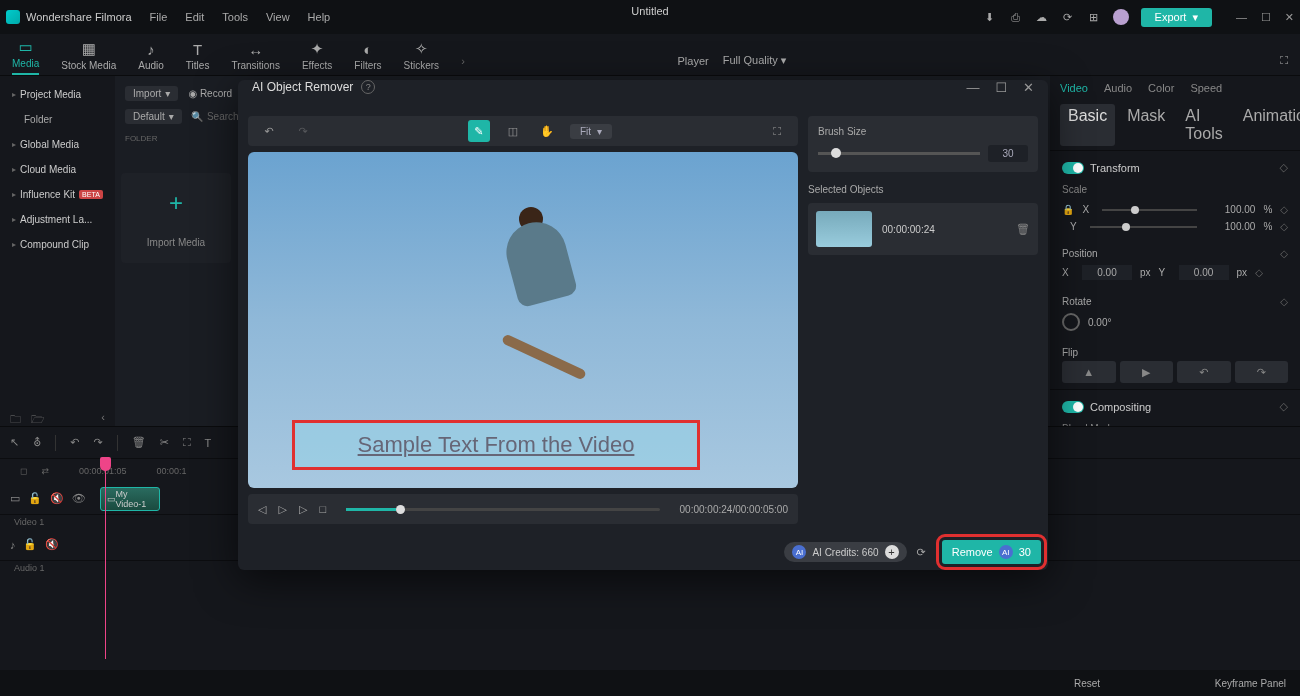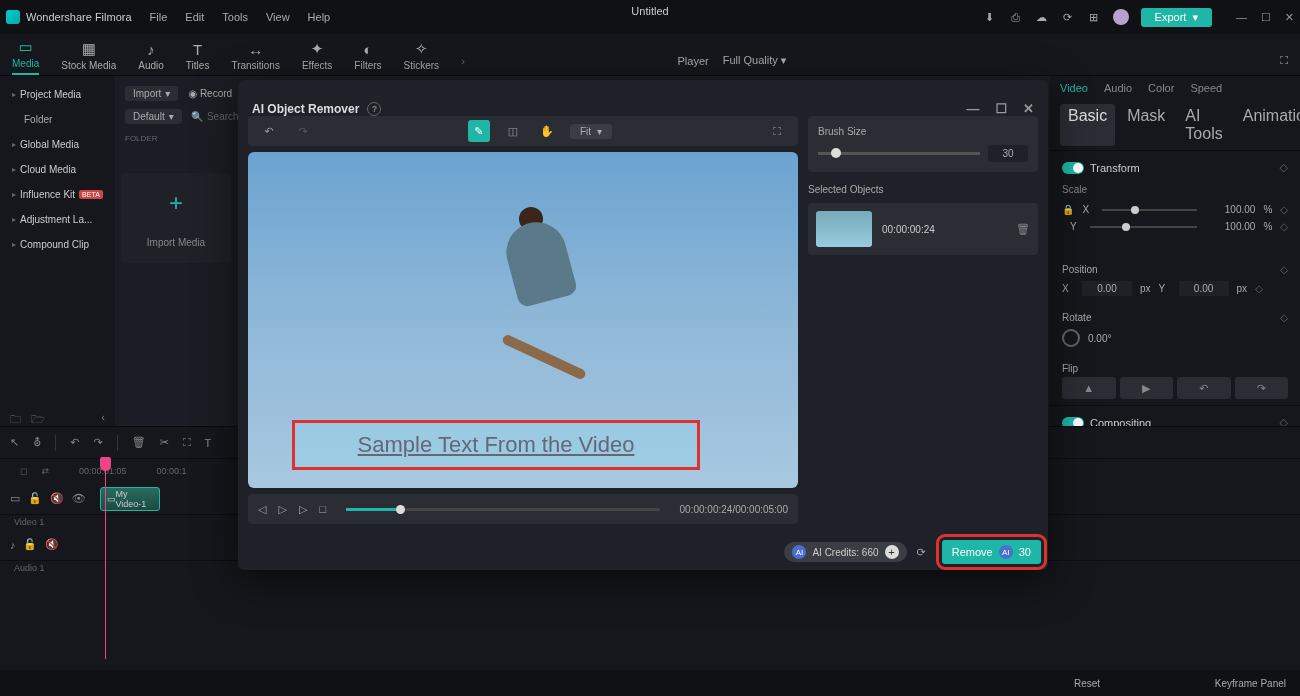--- a/index.html
+++ b/index.html
@@ -66,21 +66,21 @@
 .tl-ruler{height:24px;position:relative;padding-left:100px;color:#666;font-size:9px;display:flex;gap:30px;align-items:center}
 .playhead{position:absolute;left:105px;top:0;width:1px;height:200px;background:#e48;z-index:5}
 .playhead::before{content:'';position:absolute;top:-2px;left:-5px;width:11px;height:14px;background:#e48;border-radius:2px 2px 5px 5px}
 .track{height:32px;display:flex;align-items:center;border-bottom:1px solid #0c0d10}
 .track-head{width:100px;display:flex;align-items:center;gap:8px;padding:0 10px;color:#888}
 .track-head .ic{font-size:11px}
 .clip{height:24px;background:linear-gradient(#2a6b5f,#1a4b3f);border:1px solid #1fb6a7;border-radius:3px;padding:0 6px;display:flex;align-items:center;color:#ccc;font-size:9px;width:60px}
 
 
 .modal{position:absolute;left:238px;top:80px;width:810px;height:490px;background:#1e2127;border-radius:6px;box-shadow:0 10px 40px rgba(0,0,0,0.6);display:flex;flex-direction:column;z-index:100}
-.mod-title{height:36px;display:flex;align-items:flex-end;padding:0 14px;color:#ddd;font-size:12px;font-weight:700}
+.mod-title{height:36px;display:flex;align-items:flex-start;padding:0 14px;color:#ddd;font-size:12px;font-weight:400}
 .mod-title .help{width:14px;height:14px;border:1px solid #666;border-radius:50%;display:flex;align-items:center;justify-content:center;font-size:9px;margin-left:8px;color:#888}
 .mod-title .win{margin-left:auto;display:flex;gap:16px;color:#999;font-size:13px}
 .mod-body{flex:1;display:flex;padding:0 10px 10px;gap:10px}
 .mod-left{flex:1;display:flex;flex-direction:column}
 .mod-toolbar{height:30px;background:#2a2d33;border-radius:4px;display:flex;align-items:center;padding:0 10px;gap:12px;margin-bottom:6px}
 .mod-toolbar .tbtn{width:22px;height:22px;display:flex;align-items:center;justify-content:center;color:#999;border-radius:3px;cursor:pointer}
 .mod-toolbar .tbtn.on{background:#1fb6a7;color:#fff}
 .mod-toolbar .fit{background:#3a3d43;padding:2px 10px;border-radius:3px;display:flex;align-items:center;gap:6px;font-size:10px;cursor:pointer}
 .canvas{flex:1;background:linear-gradient(180deg,#6ba3d0 0%,#8fb8d8 50%,#a8c8e0 100%);border-radius:6px;position:relative;overflow:hidden}
 .skater{position:absolute;left:42%;top:15%;width:140px;height:200px}
@@ -278,21 +278,21 @@
           <span class="dia">◇</span>
         </div>
       <div class="row">
           <span></span>
           <span class="lbl">Y</span>
           <div class="slider"></div>
           <span class="val">100.00</span>
           <span>%</span>
           <span class="dia">◇</span>
         </div>
-      <div class="row" style="margin-top:26px">
+      <div class="row" style="margin-top:10px">
           <span style="width:40px">Position</span>
           <span style="margin-left:auto" class="dia">◇</span>
         </div>
       <div class="row">
           <span class="lbl">X</span>
           <input class="input-sm" value="0.00" style="">
           <span>px</span>
           <span class="lbl">Y</span>
           <input class="input-sm" value="0.00" style="">
           <span>px</span>

